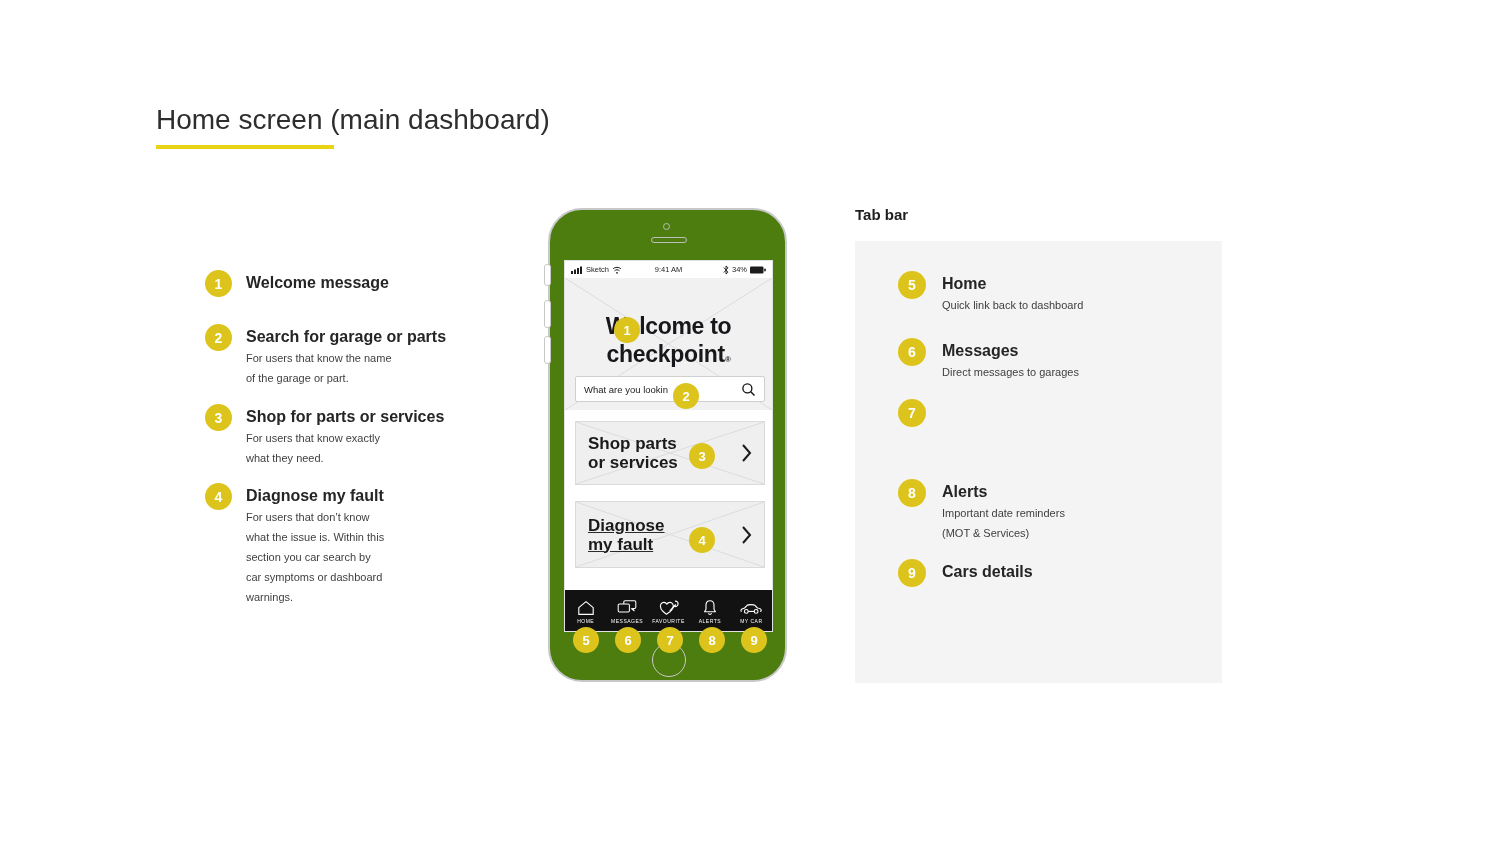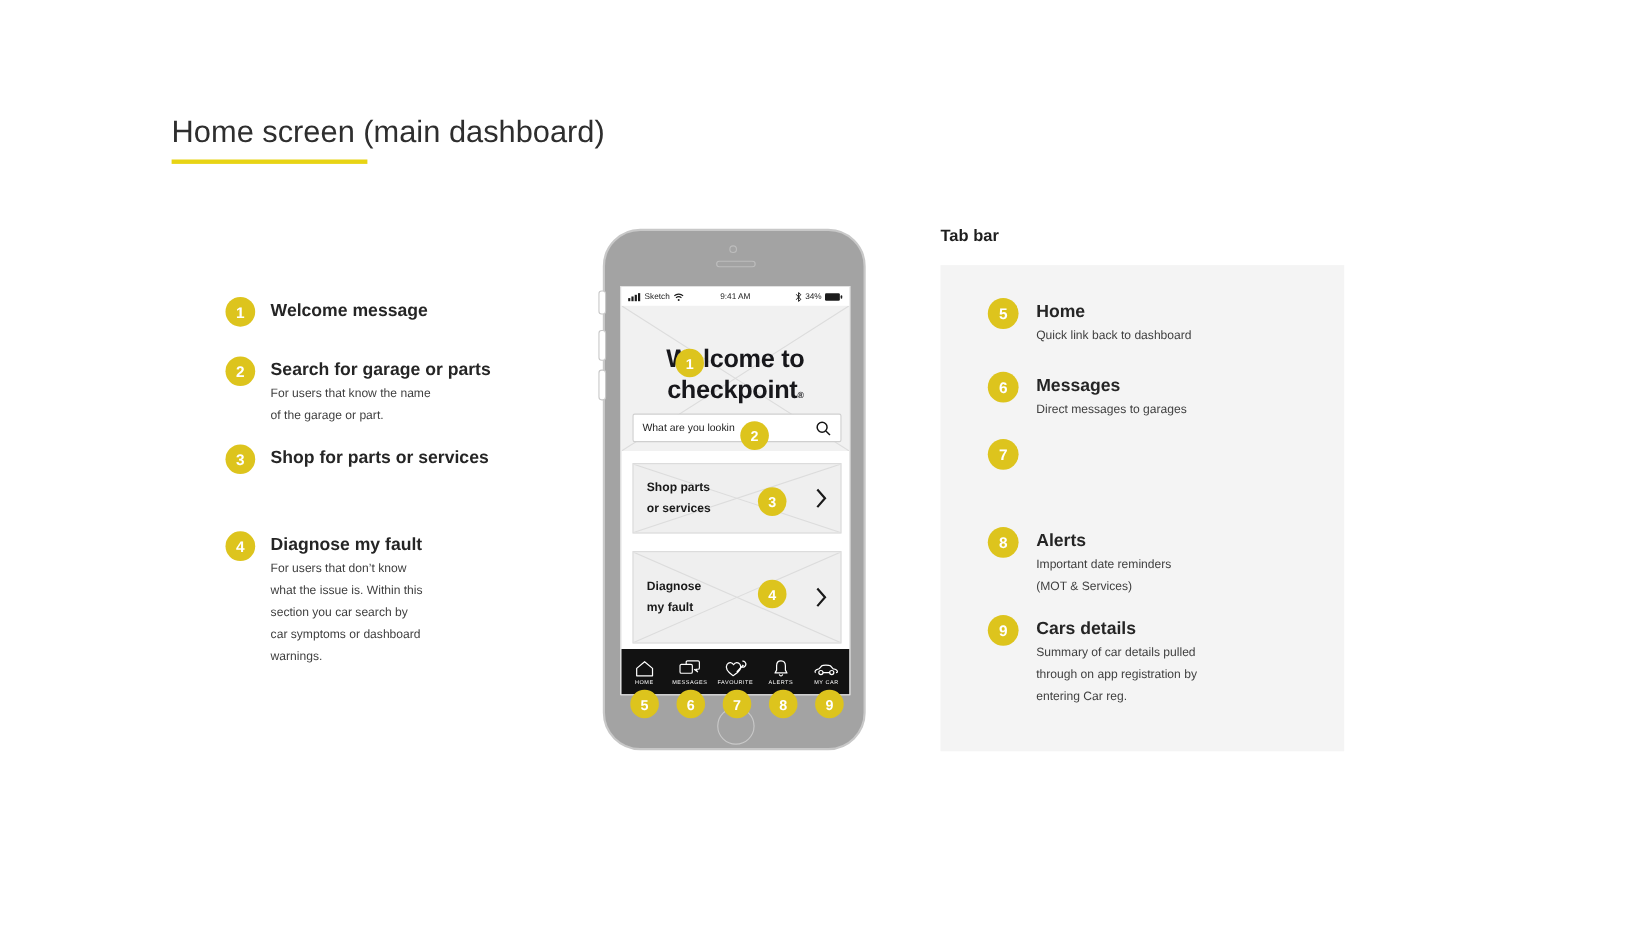--- a/index.html
+++ b/index.html
@@ -34,21 +34,21 @@
   .rp-item { position:absolute; display:flex; gap:16px; }
   .rp-item .badge { width:28px; height:28px; flex:0 0 28px; }
   .rp-5 { left:43px; top:30px; }
   .rp-6 { left:43px; top:97px; }
   .rp-7 { left:43px; top:158px; }
   .rp-8 { left:43px; top:238px; }
   .rp-9 { left:43px; top:318px; }
 
   
   .phone { position:absolute; left:548px; top:208px; width:239px; height:474px;
-           background:#a3a3a3; border:2px solid #c8c8c8; border-radius:34px; }
+           background:#4d7c0f; border:2px solid #c8c8c8; border-radius:34px; }
   .side-btn { position:absolute; left:-6px; width:7px; background:#fff; border:1.5px solid #c8c8c8; border-radius:3px; }
   .side-btn.b1 { top:54px; height:22px; }
   .side-btn.b2 { top:90px; height:28px; }
   .side-btn.b3 { top:126px; height:28px; }
   .camera-dot { position:absolute; left:113px; top:13px; width:7px; height:7px; border:1.5px solid #bdbdbd; border-radius:50%; }
   .speaker { position:absolute; left:101px; top:27px; width:36px; height:6px; border:1.5px solid #bdbdbd; border-radius:3px; }
   .home-btn { position:absolute; left:102px; top:433px; width:34px; height:34px; border:1.5px solid #c9c9c9; border-radius:50%; }
 
   .screen { position:absolute; left:14px; top:50px; width:209px; height:372px; background:#fff; border:1px solid #e2e2e2; }
 
@@ -65,22 +65,22 @@
   .reg-mark { font-size:8px; font-weight:700; vertical-align:baseline; }
 
   .search-bar { position:absolute; left:10px; top:115px; width:190px; height:26px; background:#fff;
                 border:1px solid #cfcfcf; border-radius:2px; display:flex; align-items:center; padding:0 8px; }
   .search-ph { font-size:9.5px; color:#1d1d1d; flex:1; }
   .search-icon { flex:0 0 auto; }
 
   .card { position:absolute; left:10px; width:190px; background:#efefef; border:1px solid #dadada;
           overflow:hidden; display:flex; align-items:center; }
   .card-1 { top:160px; height:64px; }
-  .card-2 { top:240px; height:84px; }
-  .card-label { position:relative; margin-left:12px; font-size:11px; line-height:19px; font-weight:800; color:#1a1a1a; white-space:pre-line; }
+  .card-2 { top:240px; height:67px;text-decoration:underline; }
+  .card-label { position:relative; margin-left:12px; font-size:17px; line-height:19px; font-weight:800; color:#1a1a1a; white-space:pre-line; }
   .card-chevron { position:absolute; right:12px; top:50%; transform:translateY(-50%); }
 
   .tab-bar { position:absolute; left:0; top:329px; width:100%; height:41px; background:#121212;
              display:flex; }
   .tab-item { flex:1; display:flex; flex-direction:column; align-items:center; justify-content:center; padding-top:2px; }
   .tab-label { font-size:5px; letter-spacing:0.5px; color:#fff; margin-top:2px; font-weight:400; }
 
   .pbadge { position:absolute; width:26px; height:26px; border-radius:50%; background:#ddc41d; color:#fff;
             font-size:13px; font-weight:700; display:flex; align-items:center; justify-content:center; }
   .pb-1 { left:49px;  top:56px; }
@@ -114,20 +114,22 @@
     <div class="ann-text">
       <div class="ann-title">Search for garage or parts</div>
       <div class="ann-body">For users that know the name
 of the garage or part.</div>
     </div>
   </div>
   <div class="ann ann-3">
     <div class="badge">3</div>
     <div class="ann-text">
       <div class="ann-title">Shop for parts or services</div>
+      <div class="ann-body">For users that know exactly
+what they need.</div>
     </div>
   </div>
   <div class="ann ann-4">
     <div class="badge">4</div>
     <div class="ann-text">
       <div class="ann-title">Diagnose my fault</div>
       <div class="ann-body">For users that don’t know
 what the issue is. Within this
 section you car search by
 car symptoms or dashboard
@@ -291,20 +293,17 @@
       <div class="ann-text">
         <div class="ann-title">Alerts</div>
         <div class="ann-body">Important date reminders
 (MOT &amp; Services)</div>
       </div>
     </div>
     <div class="rp-item rp-9">
       <div class="badge">9</div>
       <div class="ann-text">
         <div class="ann-title">Cars details</div>
-        <div class="ann-body">Summary of car details pulled
-through on app registration by
-entering Car reg.</div>
       </div>
     </div>
   </div>
 
 </div>
 
 </body></html>

